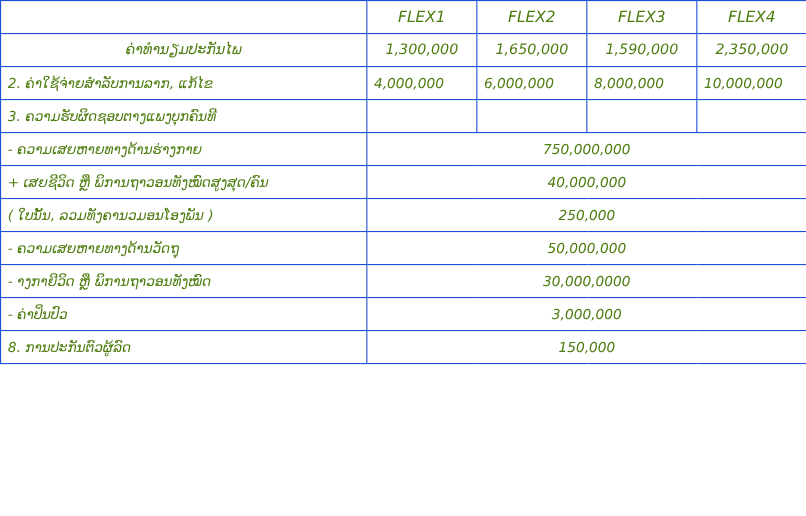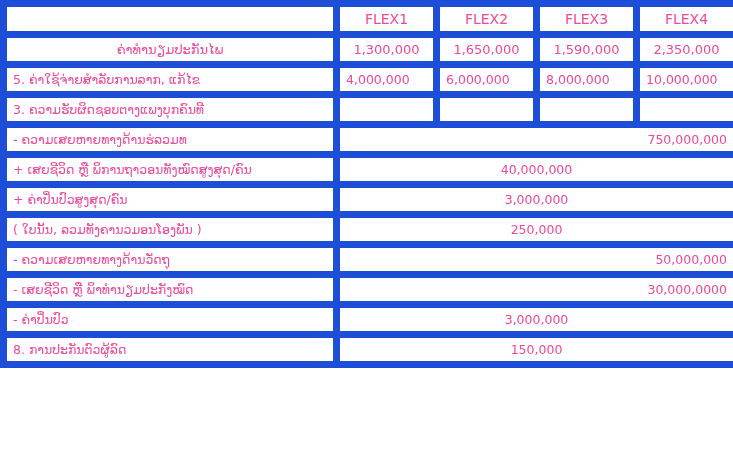--- a/index.html
+++ b/index.html
@@ -13,25 +13,26 @@
     height: 469px;
     overflow: hidden;
   }
   table.plan-table {
     border-collapse: collapse;
     width: 733px;
     table-layout: fixed;
     font-size: 12px;
   }
   table.plan-table td, table.plan-table th {
-    border: 7px solid #1d4ed8;
+    border: 1px solid #1d4ed8;
     padding: 4px 6px;
     vertical-align: middle;
-    color: #ec4899;
+    color: #4d7c0f;
     font-weight: normal;
+    font-style: italic;
   }
   
   col.c-label  { width: 333px; }
   col.c-flex   { width: 100px; }
 
   .row-h { height: 30px; }
   .row-n { height: 30px; }
 
   .hdr-blank { border: 1px solid #2e7d6f; background: #ffffff; }
   .hdr-flex {
@@ -77,21 +78,21 @@
     font-weight: bold;
     font-size: 12.5px;
   }
   .num-normal {
     text-align: left;
     color: #006666;
     font-weight: normal;
     font-size: 12.5px;
   }
   .span-center-bold {
-    text-align: right;
+    text-align: center;
     color: #006666;
     font-weight: bold;
     font-size: 12.5px;
   }
   .span-center-normal {
     text-align: center;
     color: #006666;
     font-weight: normal;
     font-size: 12.5px;
   }
@@ -116,55 +117,51 @@
         <td class="hdr-flex">FLEX4</td>
       </tr>
       <tr class="row-n">
         <td class="premium-label">ຄ່າທຳນຽມປະກັນໄພ</td>
         <td class="premium-val">1,300,000</td>
         <td class="premium-val">1,650,000</td>
         <td class="premium-val">1,590,000</td>
         <td class="premium-val">2,350,000</td>
       </tr>
       <tr class="row-n">
-        <td class="item-normal">5. ຄ່າໃຊ້ຈ່າຍສຳລັບການລາກ, ແກ້ໄຂ</td>
+        <td class="item-normal">2. ຄ່າໃຊ້ຈ່າຍສຳລັບການລາກ, ແກ້ໄຂ</td>
         <td class="num-normal">4,000,000</td>
         <td class="num-normal">6,000,000</td>
         <td class="num-normal">8,000,000</td>
         <td class="num-normal">10,000,000</td>
       </tr>
       <tr class="row-n">
         <td class="section-title">3. ຄວາມຮັບຜິດຊອບຕາງແພງບຸກຄົນທີ</td>
         <td class="num-normal"></td>
         <td class="num-normal"></td>
         <td class="num-normal"></td>
         <td class="num-normal"></td>
       </tr>
       <tr class="row-n">
-        <td class="item-normal">- ຄວາມເສຍຫາຍທາງດ້ານຮ່ລວມທ</td>
+        <td class="item-normal">- ຄວາມເສຍຫາຍທາງດ້ານຮ່າງກາຍ</td>
         <td colspan="4" class="span-center-bold">750,000,000</td>
       </tr>
       <tr class="row-n">
         <td class="item-normal">+ ເສຍຊີວິດ  ຫຼື  ພິການຖາວອນທັງໝົດສູງສຸດ/ຄົນ</td>
         <td colspan="4" class="span-center-normal">40,000,000</td>
-      </tr>
-      <tr class="row-n">
-        <td class="item-normal">+ ຄ່າປິ່ນປົວສູງສຸດ/ຄົນ</td>
-        <td colspan="4" class="span-center-normal">3,000,000</td>
       </tr>
       <tr class="row-n">
         <td class="item-normal">( ໃບນັ້ນ, ລວມທັງຄານວມອນໂອງພັນ )</td>
         <td colspan="4" class="span-center-normal">250,000</td>
       </tr>
       <tr class="row-n">
         <td class="item-normal">- ຄວາມເສຍຫາຍທາງດ້ານວັດຖຸ</td>
         <td colspan="4" class="span-center-bold">50,000,000</td>
       </tr>
       <tr class="row-n">
-        <td class="item-normal">- ເສຍຊີວິດ  ຫຼື  ພິາທຳນຽມປະກັງໝົດ</td>
+        <td class="item-normal">- າງກາຍີວິດ  ຫຼື  ພິການຖາວອນທັງໝົດ</td>
         <td colspan="4" class="span-center-bold">30,000,0000</td>
       </tr>
       <tr class="row-n">
         <td class="item-normal">- ຄ່າປິ່ນປົວ</td>
         <td colspan="4" class="span-center-normal">3,000,000</td>
       </tr>
       <tr class="row-n">
         <td class="item-normal">8. ການປະກັນຕົວຜູ້ລົດ</td>
         <td colspan="4" class="span-center-normal">150,000</td>
       </tr>

